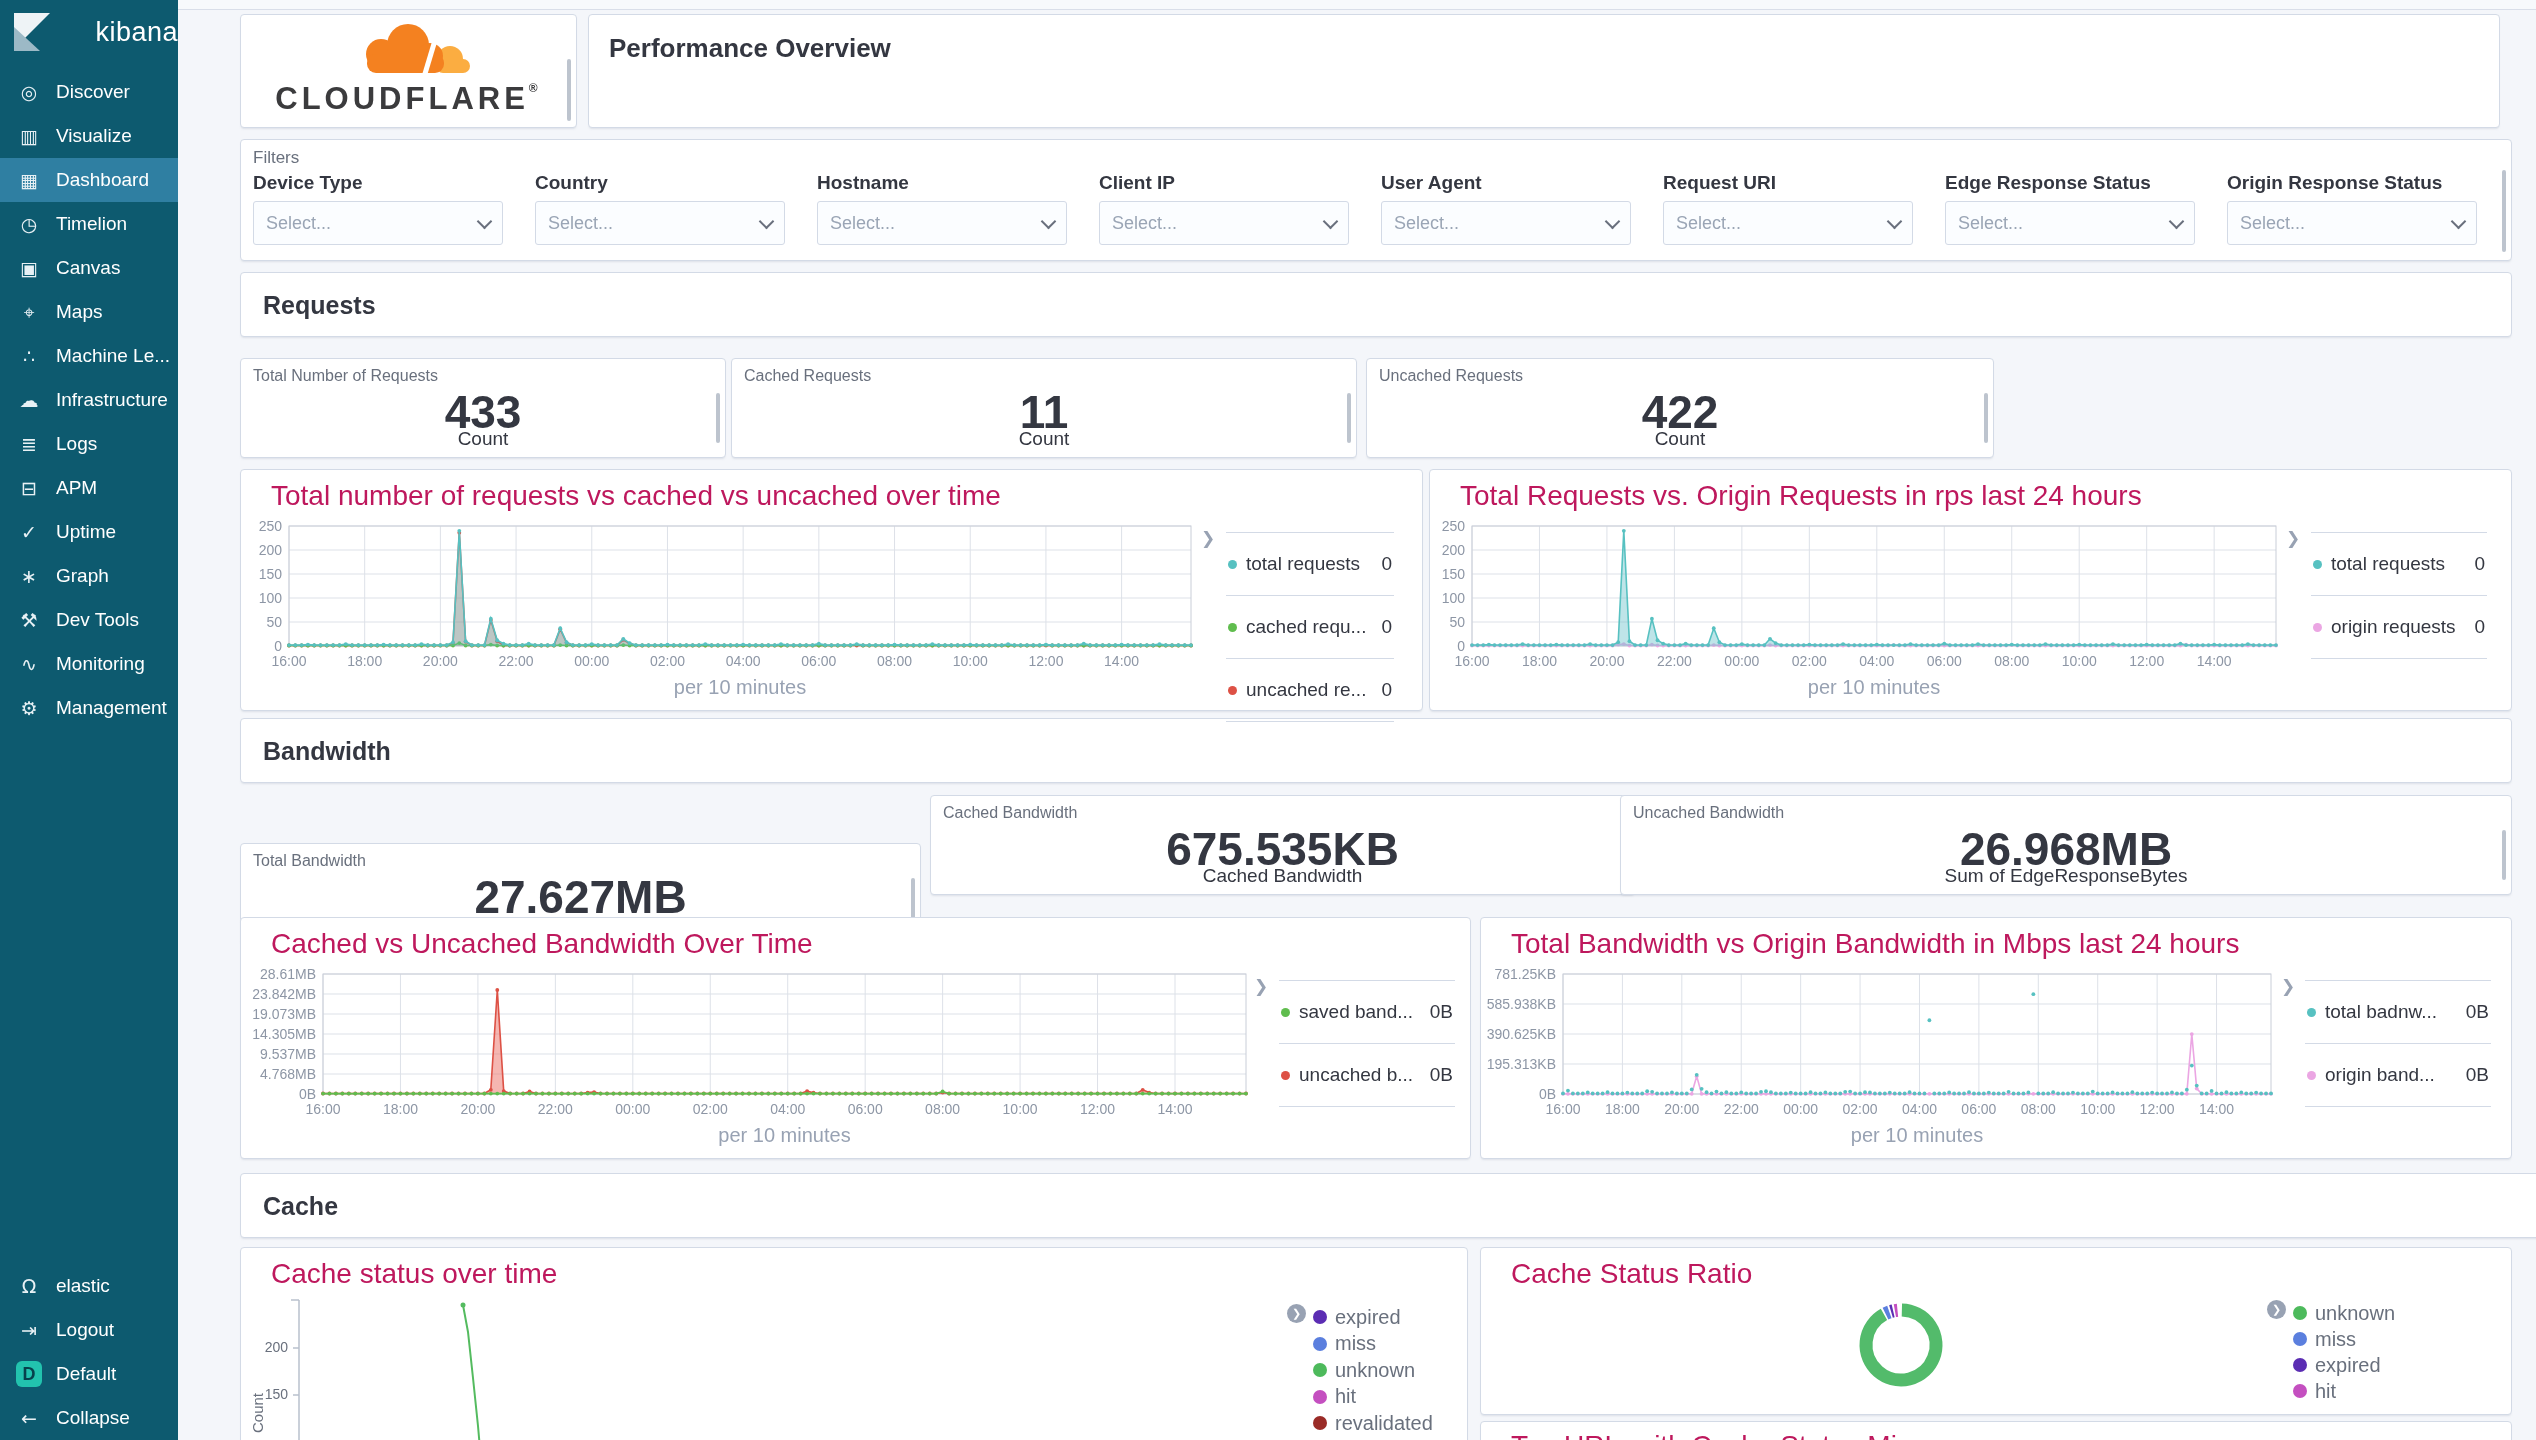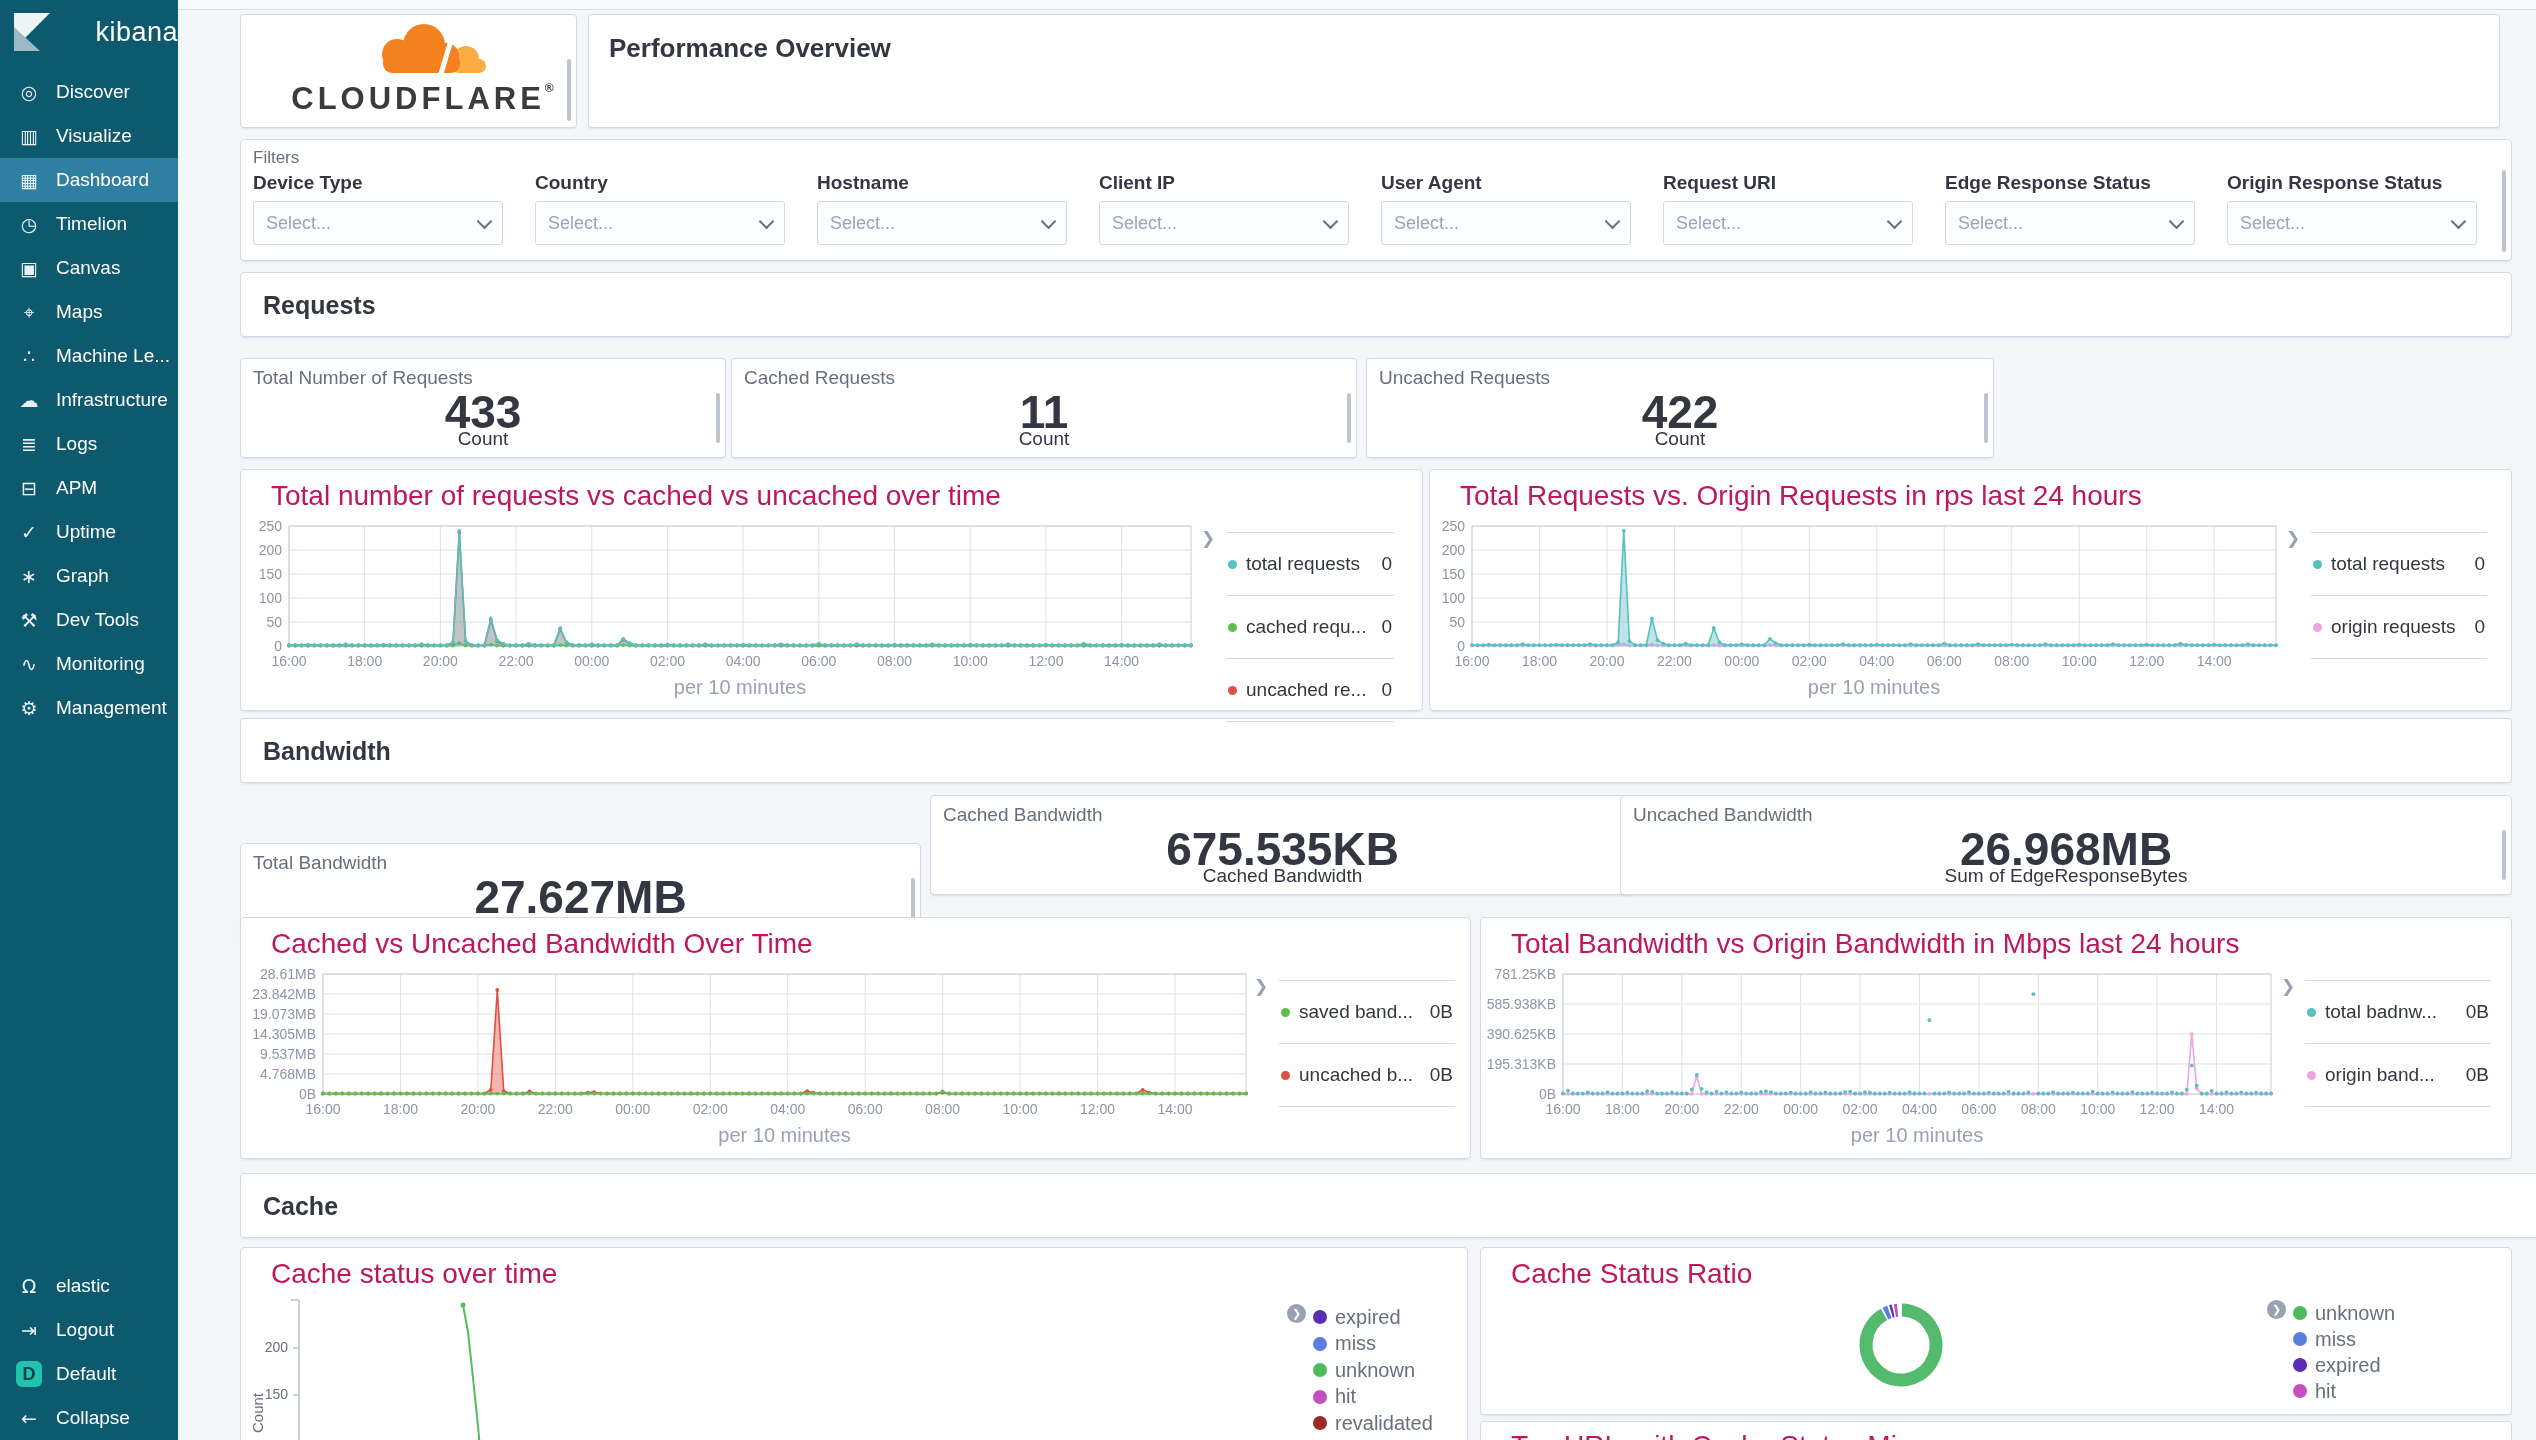--- a/index.html
+++ b/index.html
@@ -32,21 +32,21 @@
   .filter-group .flabel{font-size:19px;font-weight:700;color:#343741;}
   .fselect{margin-top:7px;height:42px;background:#fbfdff;border:1px solid #d3dae6;border-radius:3px;
     display:flex;align-items:center;padding:0 12px;cursor:pointer;}
   .fselect .ph{font-size:18px;color:#9aa5b5;flex:1;}
   .chev-down{width:9px;height:9px;border-right:2px solid #69707d;border-bottom:2px solid #69707d;
     transform:rotate(45deg);margin-top:-4px;}
   #p-req-header{left:240px;top:272px;width:2270px;height:63px;}
   #p-bw-header{left:240px;top:718px;width:2270px;height:63px;}
   #p-cache-header{left:240px;top:1173px;width:2270px;height:63px;padding-left:41px;}
   
-  .metric .m-title{position:absolute;left:12px;top:8px;font-size:19px;color:#69707d;}
+  .metric .m-title{position:absolute;left:12px;top:8px;font-size:16px;color:#69707d;}
   .metric .m-value{position:absolute;left:0;right:0;top:26px;text-align:center;font-size:46px;font-weight:700;color:#343741;}
   .metric .m-sub{position:absolute;left:0;right:0;bottom:7px;text-align:center;font-size:19px;color:#343741;}
   #m-req-0{left:240px;top:358px;width:484px;height:98px;}
   #m-req-1{left:731px;top:358px;width:624px;height:98px;}
   #m-req-2{left:1366px;top:358px;width:626px;height:98px;}
   #m-bw-0{left:240px;top:795px;width:679px;height:98px;margin-top:48px;}
   #m-bw-1{left:930px;top:795px;width:679px;height:98px;padding-left:24px;}
   #m-bw-2{left:1620px;top:795px;width:890px;height:98px;}
   
   #p-chartA{left:240px;top:469px;width:1181px;height:240px;}
@@ -66,21 +66,21 @@
   .sm-legend .val{font-size:19px;color:#343741;margin-left:auto;padding-left:8px;}
   .legend-chev{position:absolute;font-size:17px;color:#98a2b3;cursor:pointer;}
   .big-legend{position:absolute;}
   .big-legend .row{display:flex;align-items:center;height:27px;cursor:pointer;}
   .big-legend .dot{width:14px;height:14px;border-radius:50%;margin-right:8px;flex:none;}
   .big-legend .lab{font-size:20px;color:#69707d;white-space:nowrap;}
   .circle-chev{position:absolute;width:19px;height:19px;border-radius:50%;background:#98a2b3;color:#fff;
     font-size:11px;display:flex;align-items:center;justify-content:center;cursor:pointer;}
   .scroll-sliver{position:absolute;width:4px;border-radius:2px;background:#9aa4b3;opacity:.65;}
   
-  .cf-wrap{position:absolute;left:16px;top:6px;width:100%;text-align:center;}
+  .cf-wrap{position:absolute;left:0;top:6px;width:100%;text-align:center;}
   .cf-text{font-size:31px;font-weight:700;color:#3b3b3d;letter-spacing:4px;margin-top:-2px;}
   .cf-reg{font-size:12px;vertical-align:top;}
 </style>
 </head>
 <body>
 
 <div class="topstrip"></div>
 
 <aside class="sidebar">
   <div class="logo">

